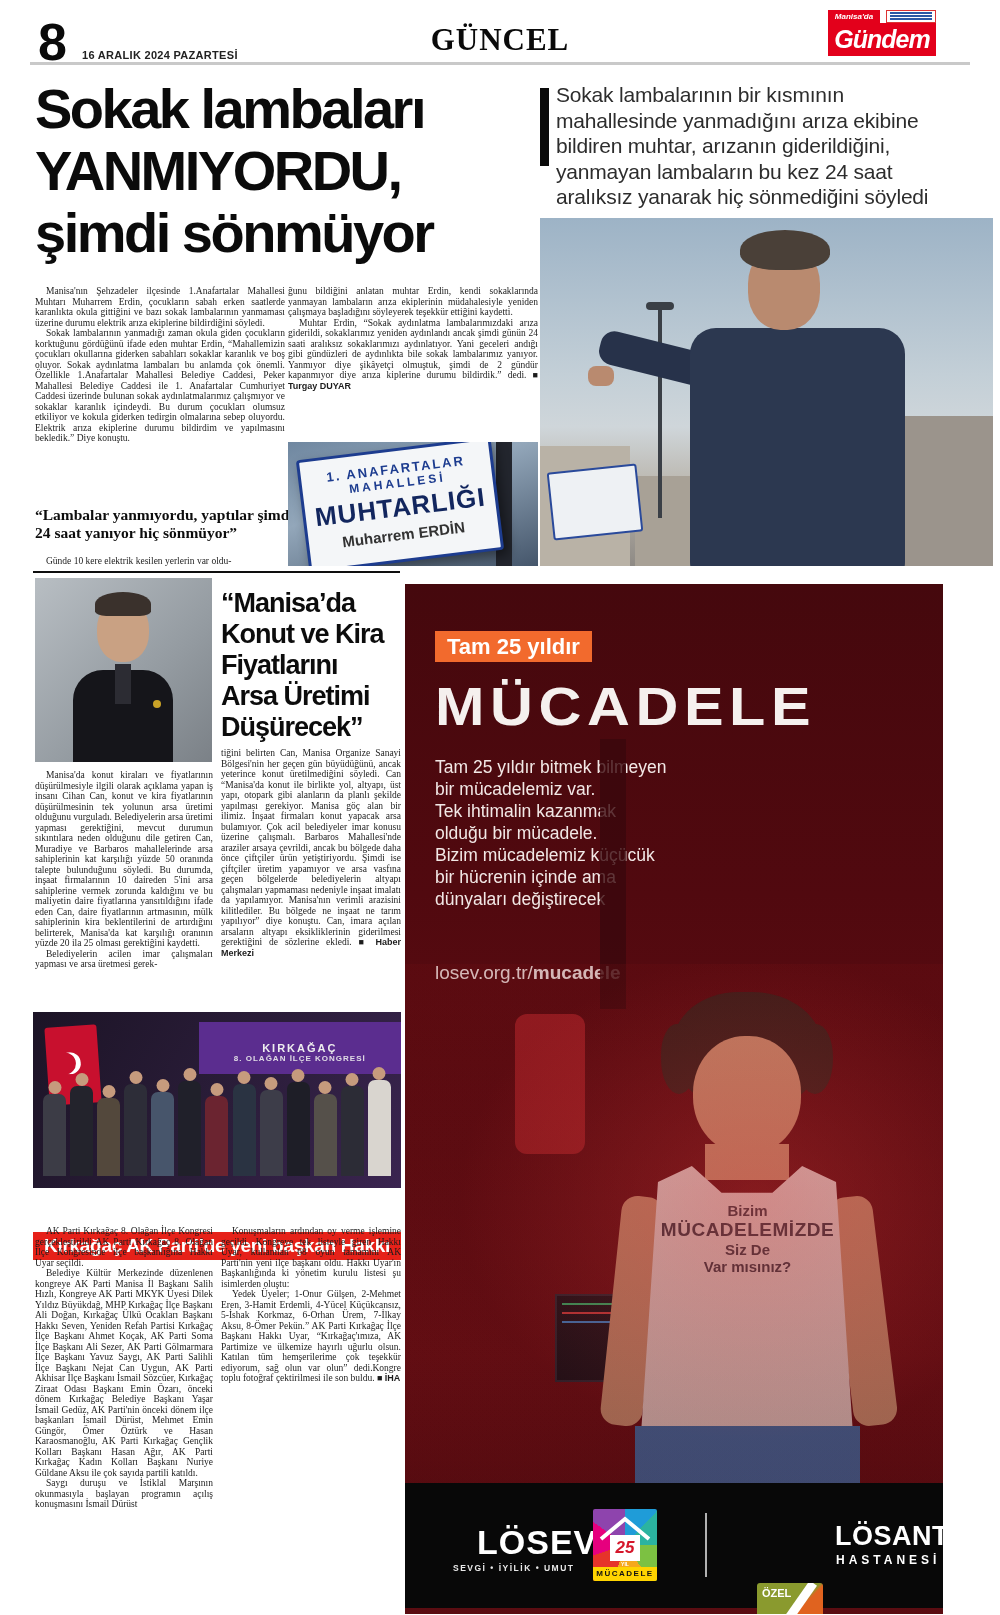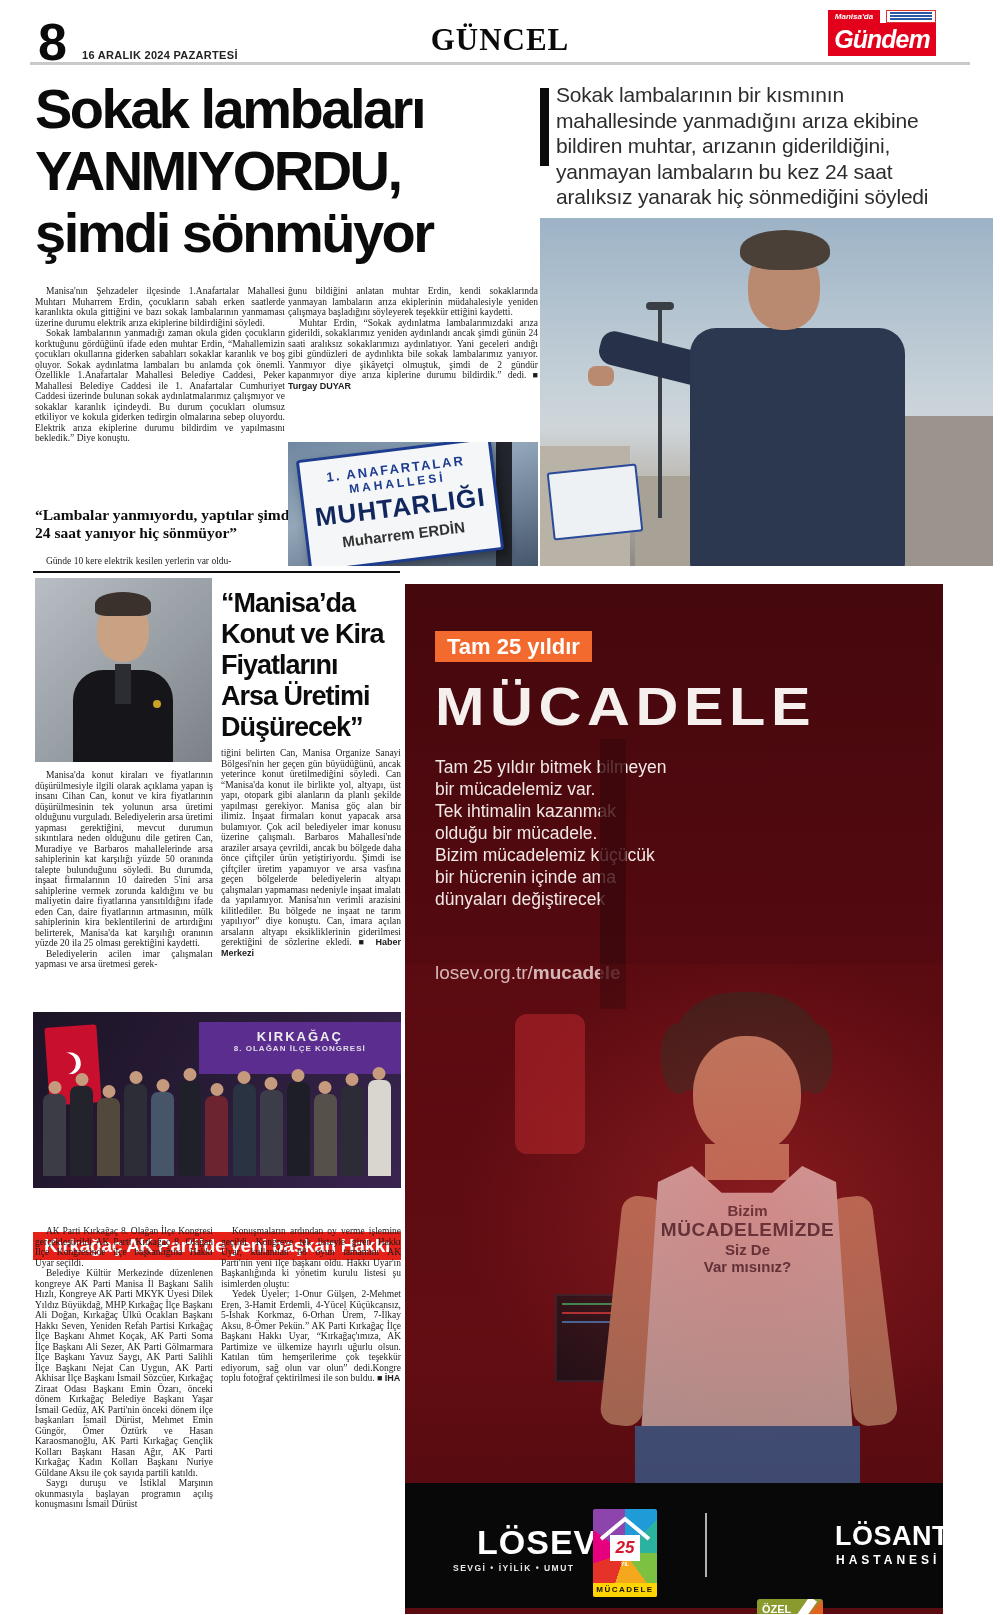--- a/index.html
+++ b/index.html
@@ -36,21 +36,21 @@
   .sign{position:absolute;background:#f4f6f8;border:3px solid #1d3c8f;border-radius:4px;
         transform:rotate(-7deg);text-align:center;color:#1d3c8f;box-shadow:4px 6px 12px rgba(0,0,0,.45);}
   .sign .s1{font-size:13px;font-weight:700;letter-spacing:2px;margin-top:10px;}
   .sign .s2{font-size:12px;font-weight:700;letter-spacing:3px;}
   .sign .s3{font-size:26px;font-weight:800;letter-spacing:1px;color:#12265e;margin-top:2px;}
   .sign .s4{font-size:15px;font-weight:700;color:#333;margin-top:3px;}
   .portrait{background:linear-gradient(135deg,#b8bec3 0%,#949ba1 60%,#7b8187 100%);overflow:hidden;}
   .congress{background:linear-gradient(120deg,#1c1426 0%,#2b1d3a 55%,#3a2450 100%);overflow:hidden;}
   .congress .banner{position:absolute;right:0;top:10px;left:45%;height:52px;background:#5b2d8f;
         color:#eee;font-weight:700;text-align:center;}
-  .congress .banner .b1{font-size:13px;letter-spacing:2px;margin-top:7px;}
+  .congress .banner .b1{font-size:11px;letter-spacing:2px;margin-top:20px;}
   .congress .banner .b2{font-size:8px;letter-spacing:1px;opacity:.9;}
   .crowd{position:absolute;left:10px;right:10px;bottom:12px;height:105px;display:flex;justify-content:space-between;align-items:flex-end;}
   .pers{width:23px;border-radius:7px 7px 0 0;position:relative;}
   .pers::before{content:"";position:absolute;top:-13px;left:50%;transform:translateX(-50%);
         width:13px;height:13px;border-radius:50%;background:#c69b7d;}
   .flag{position:absolute;left:14px;top:14px;width:52px;height:78px;background:#c8102e;border-radius:3px;transform:rotate(-4deg);}
   .flag::before{content:"";position:absolute;left:12px;top:26px;width:22px;height:22px;border-radius:50%;
         box-shadow:inset -5px 0 0 #fff;}
   .redbanner{background:#e62119;color:#fff;font-weight:700;font-size:19px;text-align:center;line-height:28px;letter-spacing:-0.3px;margin-top:40px;}
   
@@ -63,21 +63,21 @@
   .adurl{color:#f2e8e6;font-size:19px;}
   .adurl b{font-weight:800;}
   .shirt{color:#3b3b46;text-align:center;font-weight:700;}
   .shirt .t1{font-size:15px;}
   .shirt .t2{font-size:19px;letter-spacing:.5px;}
   .shirt .t3{font-size:15px;}
   .shirt .t4{font-size:15px;}
   .blackstrip{background:#080808;}
   .losev{color:#fff;font-weight:800;font-size:34px;letter-spacing:1px;line-height:1;}
   .losevtag{color:#e8e8e8;font-size:8.5px;font-weight:700;letter-spacing:1.5px;}
-  .logo25{width:64px;height:88px;position:relative;overflow:hidden;border-radius:2px;
+  .logo25{width:64px;height:72px;position:relative;overflow:hidden;border-radius:2px;
       background:conic-gradient(#1f9cd8 0 12%,#2bb3a0 0 25%,#7cc142 0 40%,#f5a81c 0 55%,#e6332a 0 70%,#e6007e 0 85%,#8e44ad 0 100%);}
   .logo25 .box25{position:absolute;left:50%;top:26px;transform:translateX(-50%);width:30px;height:26px;background:#fff;
       color:#d5172b;font-weight:800;font-style:italic;font-size:17px;line-height:26px;text-align:center;}
   .logo25 .yil{position:absolute;left:50%;top:52px;transform:translateX(-50%);font-size:5px;font-weight:700;color:#fff;}
   .logo25 .strip{position:absolute;left:0;right:0;bottom:0;height:14px;background:#ffd400;color:#111;
       font-size:8px;font-weight:800;letter-spacing:1.5px;text-align:center;line-height:14px;}
   .vdiv{width:2px;background:#cfcfcf;opacity:.85;}
   .ozel{width:66px;height:66px;position:relative;border-radius:3px;overflow:hidden;
       background:linear-gradient(135deg,#8a9a2e 0 48%,#e0631f 52% 100%);}
   .ozel::before{content:"";position:absolute;left:26px;top:-8px;width:9px;height:90px;background:#fff;transform:rotate(35deg);}

